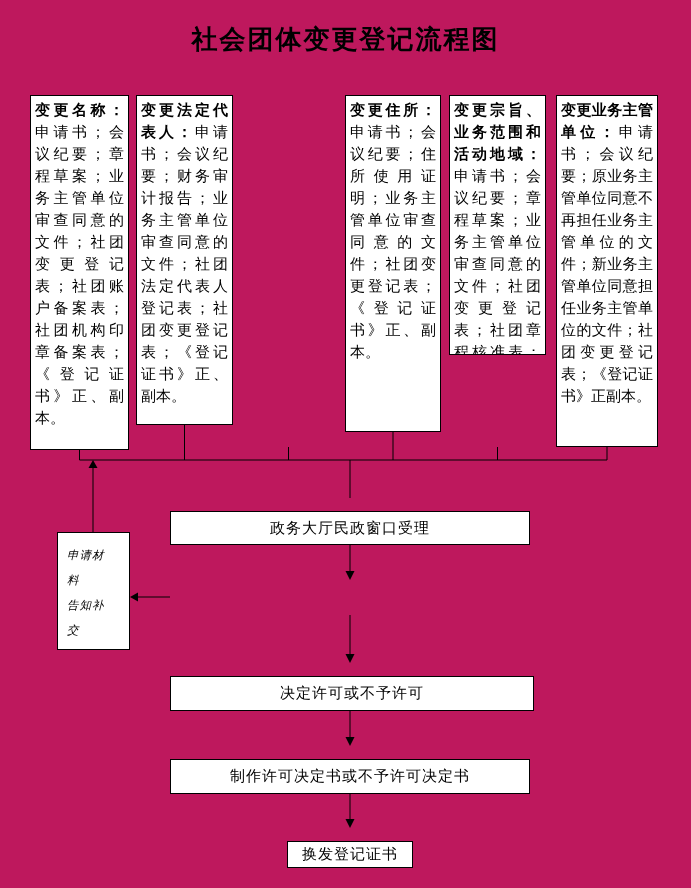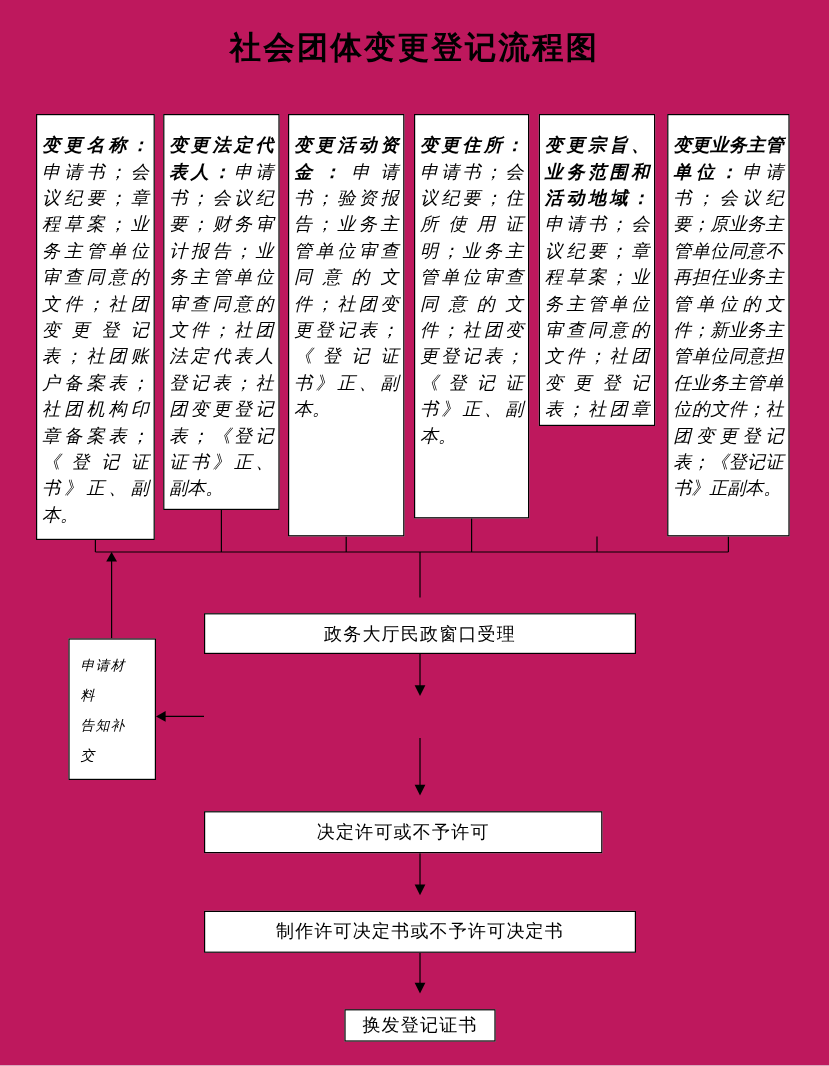--- a/index.html
+++ b/index.html
@@ -8,24 +8,23 @@
   .page {
     position:relative; width:691px; height:888px; margin:0 auto;
     background:#be185d; outline:1px solid #b9b9b9; overflow:hidden;
   }
   .title {
     position:absolute; top:22px; left:0; width:100%;
     text-align:center; font-size:26px; font-weight:bold; letter-spacing:2px;
   }
   .mbox {
     position:absolute; border:1px solid #000; background:#fff;
-    padding:15px 4px; font-size:15px; line-height:22px;
+    padding:3px 4px; font-size:15px; line-height:22px;
     text-align:justify; text-justify:inter-ideograph; word-break:break-all;
     overflow:hidden;
-    font-style:italic;
   }
   .mbox .head { font-weight:bold; }
   .step {
     position:absolute; border:1px solid #000; background:#fff;
     display:flex; align-items:center; justify-content:center;
     font-size:15px; text-align:center; letter-spacing:1px;margin-top:13px;
   }
   .fbox {
     position:absolute; border:1px solid #000; background:#fff;
     font-style:italic; font-weight:normal; font-size:11.5px;
@@ -85,42 +84,39 @@
   </svg>
 
   <div class="mbox" style="left:30px;top:95px;width:99px;height:355px">
     <span class="head">变更名称：</span><span>申请书；会议纪要；章程草案；业务主管单位审查同意的文件；社团变更登记表；社团账户备案表；社团机构印章备案表；《登记证书》正、副本。</span>
   </div>
 
   <div class="mbox" style="left:136px;top:95px;width:97px;height:330px">
     <span class="head">变更法定代表人：</span><span>申请书；会议纪要；财务审计报告；业务主管单位审查同意的文件；社团法定代表人登记表；社团变更登记表；《登记证书》正、副本。</span>
   </div>
 
-  <div class="mbox" style="left:240px;top:95px;width:97px;height:352px">
-    <span class="head">变更活动资金：</span><span>申请书；验资报告；业务主管单位审查同意的文件；社团变更登记表；《登记证书》正、副本。</span>
-  </div>
 
   <div class="mbox" style="left:345px;top:95px;width:96px;height:337px">
     <span class="head">变更住所：</span><span>申请书；会议纪要；住所使用证明；业务主管单位审查同意的文件；社团变更登记表；《登记证书》正、副本。</span>
   </div>
 
   <div class="mbox" style="left:449px;top:95px;width:97px;height:260px">
     <span class="head">变更宗旨、业务范围和活动地域：</span><span>申请书；会议纪要；章程草案；业务主管单位审查同意的文件；社团变更登记表；社团章程核准表；《登记证书》正、副本。</span>
   </div>
 
   <div class="mbox" style="left:556px;top:95px;width:102px;height:352px">
     <span class="head">变更业务主管单位：</span><span>申请书；会议纪要；原业务主管单位同意不再担任业务主管单位的文件；新业务主管单位同意担任业务主管单位的文件；社团变更登记表；《登记证书》正副本。</span>
   </div>
 
   <div class="step" style="left:170px;top:498px;width:360px;height:34px">
     <span>政务大厅民政窗口受理</span>
   </div>
 
 
-  <div class="step" style="left:170px;top:663px;width:332px;height:35px">
+  <div class="step" style="left:170px;top:663px;width:364px;height:35px">
     <span>决定许可或不予许可</span>
   </div>
 
   <div class="step" style="left:170px;top:746px;width:360px;height:35px">
     <span>制作许可决定书或不予许可决定书</span>
   </div>
 
   <div class="step" style="left:287px;top:828px;width:126px;height:27px">
     <span>换发登记证书</span>
   </div>

